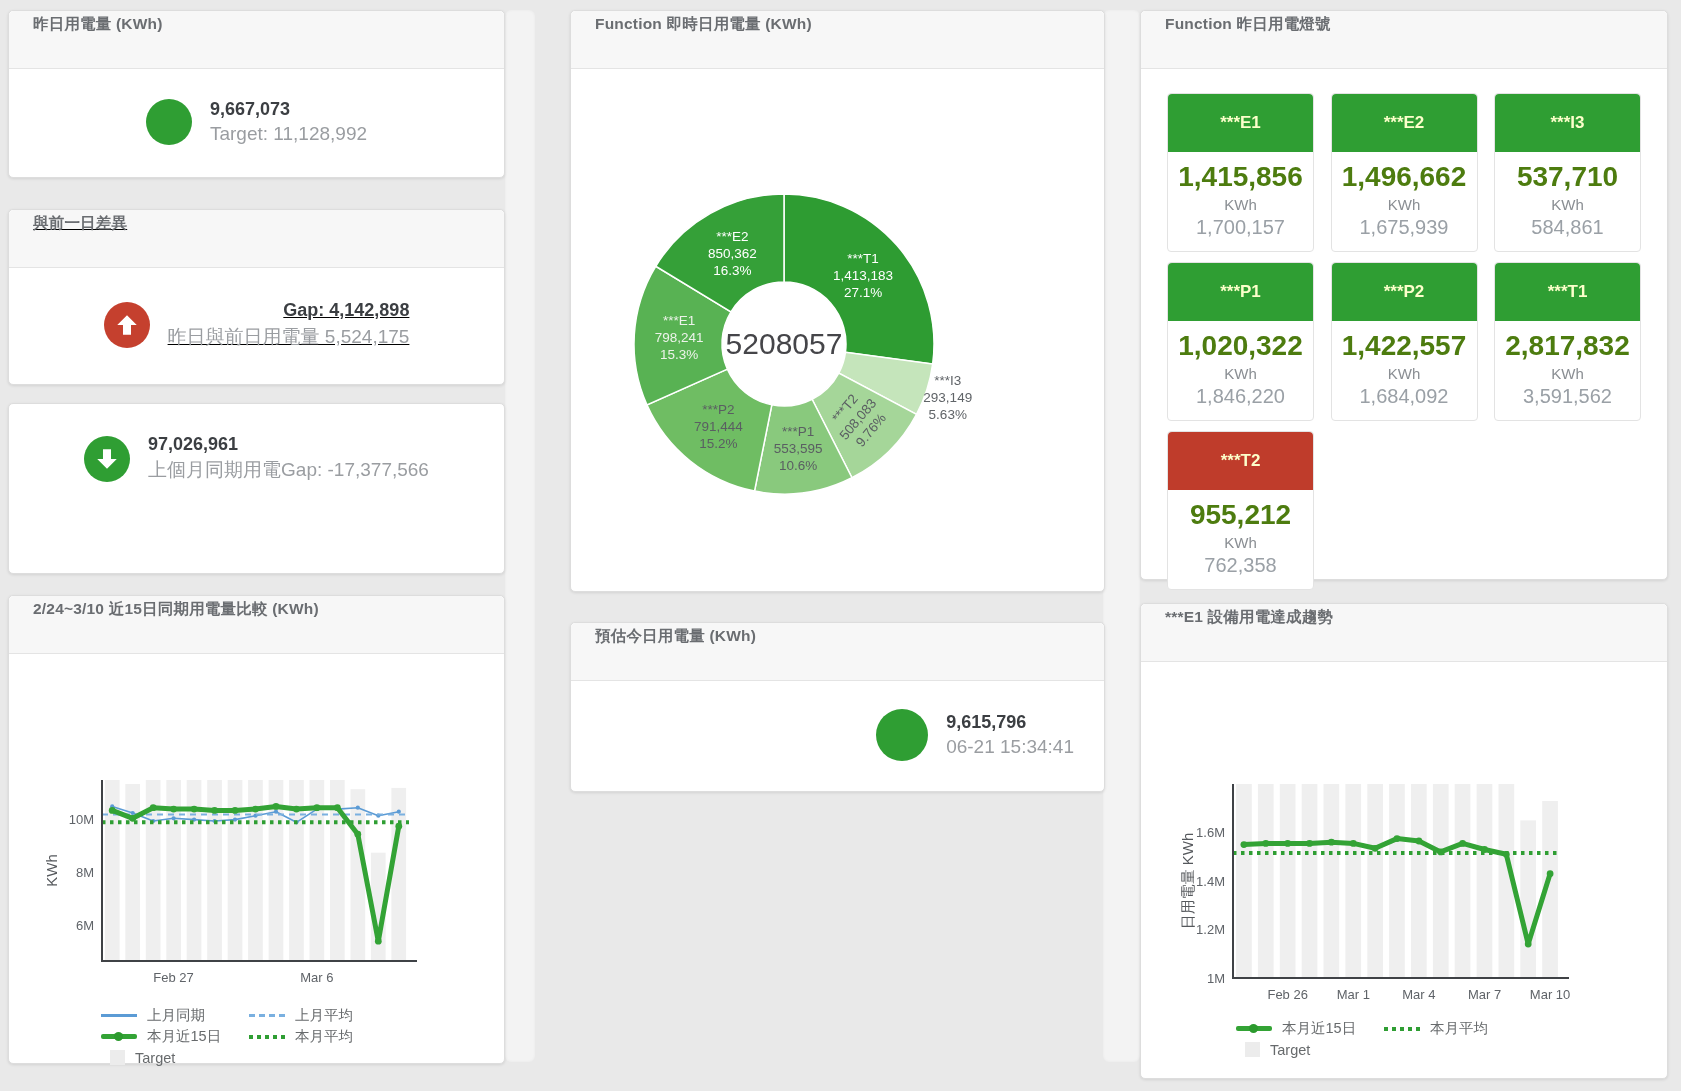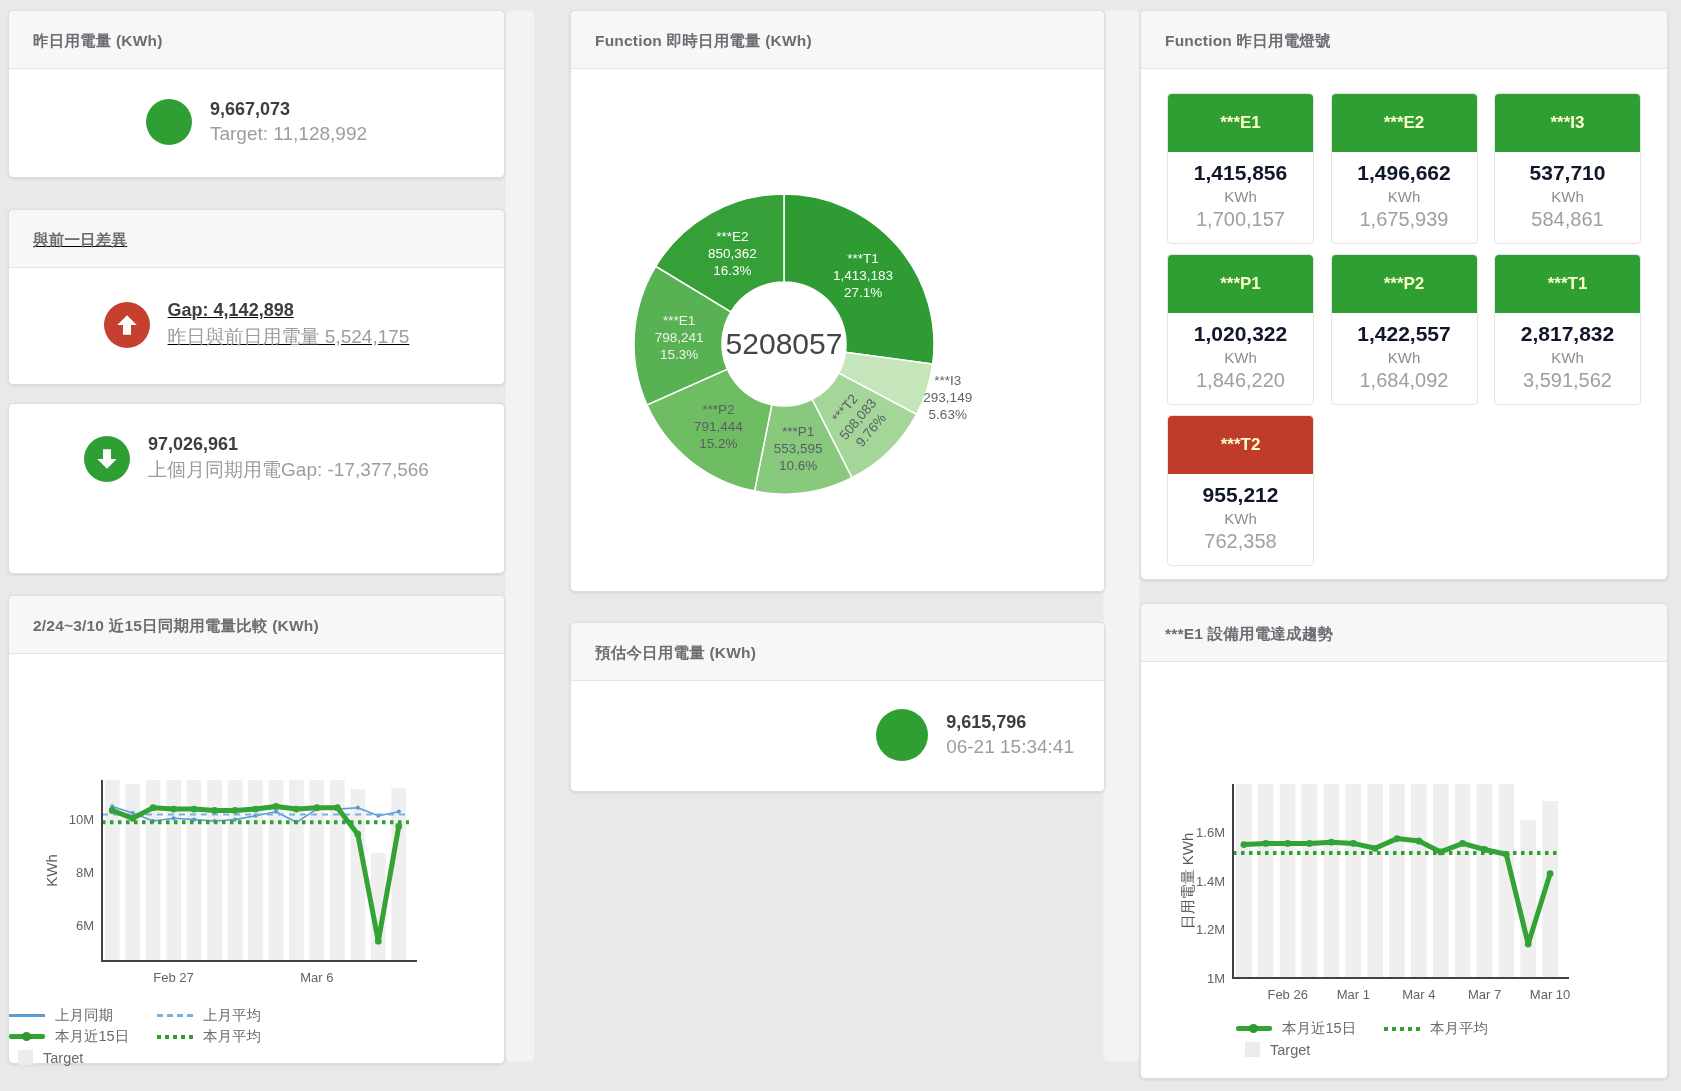--- a/index.html
+++ b/index.html
@@ -1,47 +1,47 @@
 <!DOCTYPE html>
 <html><head>
 <meta charset="utf-8">
 <style>
   html,body{margin:0;padding:0;}
   body{font-family:"Liberation Sans","DejaVu Sans",sans-serif;background:#e9e9e9;}
   .page{position:relative;width:1681px;height:1091px;background:#e9e9e9;overflow:hidden;}
   .strip{position:absolute;top:10px;height:1052px;background:#f3f3f3;border-radius:6px;box-shadow:inset 0 0 3px rgba(0,0,0,.05);}
   .card{position:absolute;background:#fff;border:1px solid #ddd;border-radius:5px;box-shadow:0 1px 3px rgba(0,0,0,.10);}
-  .card-h{height:58px;background:#f7f7f7;border-bottom:1px solid #e4e4e4;border-radius:5px 5px 0 0;display:flex;align-items:flex-end;padding:16px 24px;box-sizing:border-box;}
+  .card-h{height:58px;background:#f7f7f7;border-bottom:1px solid #e4e4e4;border-radius:5px 5px 0 0;display:flex;align-items:flex-start;padding:3px 24px;box-sizing:border-box;}
   .card-title{font-size:15.5px;font-weight:700;color:#6a6d71;letter-spacing:.2px;}
   .card-b{position:relative;}
   
   .stat-row{display:flex;align-items:center;justify-content:center;gap:18px;height:100%;}
   .stat-row.right{justify-content:flex-end;padding-right:30px;}
   .dot{width:46px;height:46px;border-radius:50%;flex:0 0 auto;display:flex;align-items:center;justify-content:center;}
   .dot.big{width:52px;height:52px;}
   .dot svg{width:26px;height:26px;display:block;}
   .stat-text{display:flex;flex-direction:column;}
   .stat-value{font-size:18px;font-weight:700;color:#3b3e42;line-height:1.15;}
   .stat-sub{font-size:19px;color:#9a9da1;margin-top:3px;}
   
   .tiles{display:flex;flex-wrap:wrap;gap:10px 0;justify-content:space-between;padding:24px 26px 0 26px;}
   .tile{width:147px;border:1px solid #e3e3e3;border-radius:4px;background:#fff;box-sizing:border-box;text-align:center;}
   .tile-head{height:58px;border-radius:4px 4px 0 0;display:flex;align-items:center;justify-content:center;font-size:17px;font-weight:700;color:#fcffcb;}
-  .tile-value{font-size:21px;font-weight:700;color:#0f172a;margin-top:9px;}
+  .tile-value{font-size:28px;font-weight:700;color:#4d7c0f;margin-top:9px;}
   .tile-unit{font-size:15px;color:#8a8e93;margin-top:3px;}
   .tile-target{font-size:20px;color:#9aa0a6;margin:3px 0 12px 0;}
   .tile-spacer{width:147px;}
   
   svg text{font-family:"Liberation Sans","DejaVu Sans",sans-serif;}
   .tick{font-size:13px;fill:#5f6368;}
   .ylab{font-size:15px;fill:#55585c;}
   .donut-center{font-size:30px;fill:#454549;}
   .donut-lab{font-size:13.5px;}
   
-  .legend{margin-top:2px;}
+  .legend{padding-left:92px;margin-top:2px;}
   .lg-row{display:flex;align-items:center;height:21px;}
   .lg-item{display:flex;align-items:center;min-width:148px;cursor:pointer;}
   .lg-label{font-size:14.5px;color:#676a6c;margin-left:10px;}
   .sw{display:inline-block;flex:0 0 auto;}
   .sw-blue-line{width:36px;height:3px;background:#5b9bd5;}
   .sw-blue-dash{width:36px;height:0;border-top:3px dashed #7ab0e0;}
   .sw-green-thick{width:36px;height:5px;background:#33a335;border-radius:2px;position:relative;}
   .sw-green-thick::after{content:"";position:absolute;left:13px;top:-2px;width:9px;height:9px;border-radius:50%;background:#2c9a2e;}
   .sw-green-dots{width:36px;height:4px;background:repeating-linear-gradient(90deg,#2f9e33 0 4px,transparent 4px 8px);}
   .sw-gray-sq{width:15px;height:15px;background:#ececec;margin-left:9px;}
@@ -66,21 +66,21 @@
           <div class="stat-sub">Target: 11,128,992</div>
         </div>
       </div>
     </div>
   </section>
 
   <section class="card" style="left:8px;top:209px;width:495px;height:174px;text-decoration:underline;">
     <div class="card-h">
       <span class="card-title">與前一日差異</span>
     </div>
-    <div class="card-b" style="height:114px;">
+    <div class="card-b" style="height:114px;text-align:right;">
       <div class="stat-row">
         <span class="dot" style="background: rgb(197, 64, 46);">
           <svg viewBox="0 0 24 24">
               <path d="M12 3 L21 12 L15.7 12 L15.7 21 L8.3 21 L8.3 12 L3 12 Z" fill="#ffffff"></path>
             </svg>
         </span>
         <div class="stat-text">
           <div class="stat-value">Gap: 4,142,898</div>
           <div class="stat-sub">昨日與前日用電量 5,524,175</div>
         </div>

